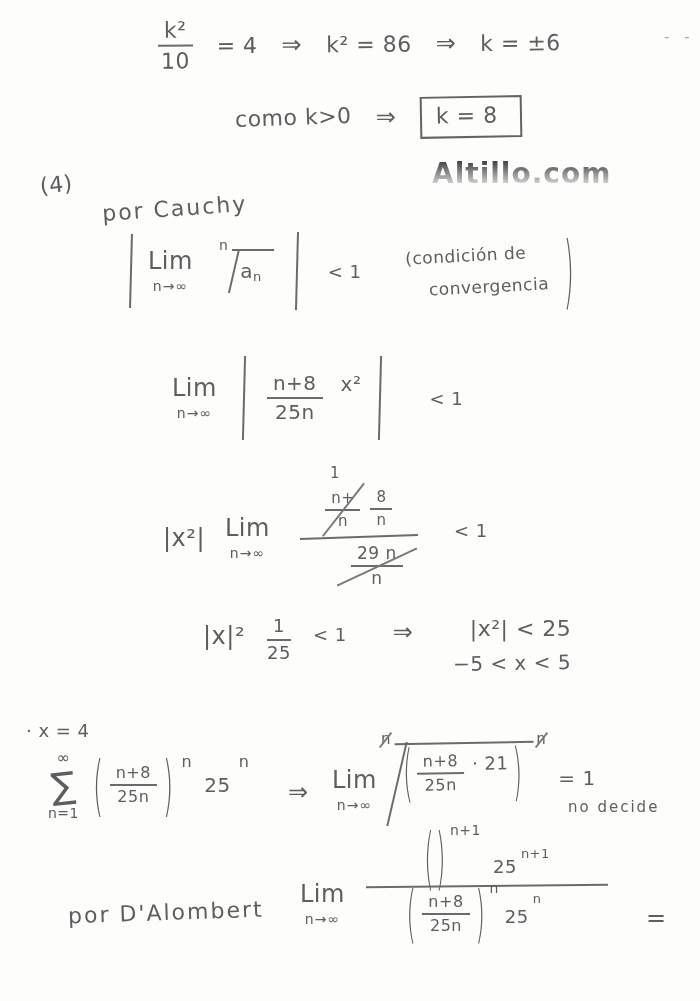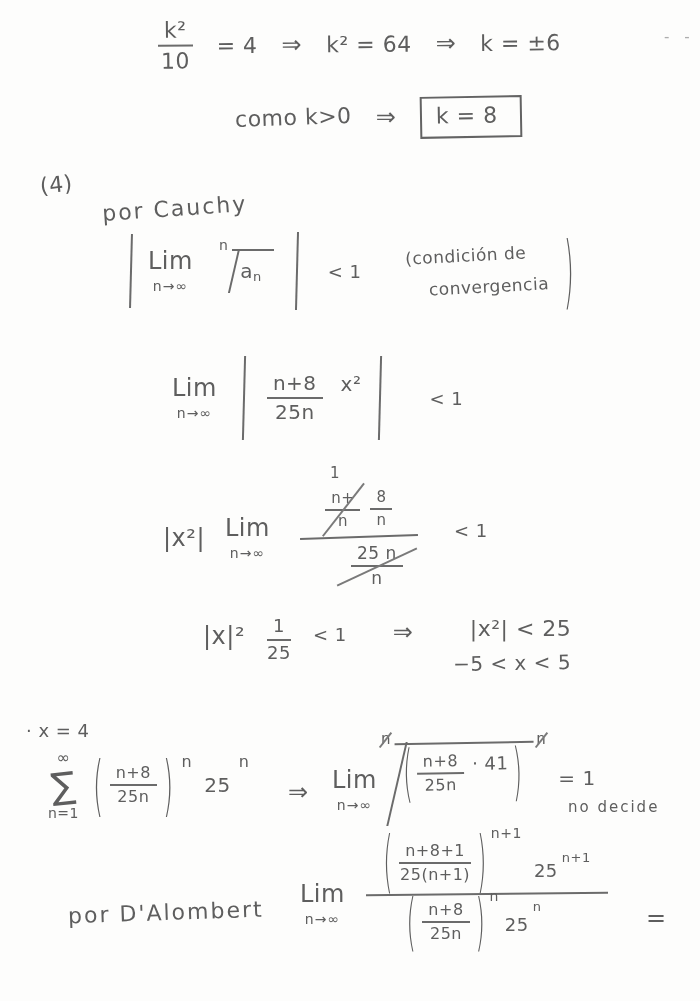--- a/index.html
+++ b/index.html
@@ -69,32 +69,33 @@
 
 <div class="page">
 
   <div class="row hw22" style="left:158px; top:16px; gap:24px; transform:rotate(-0.5deg);">
     <span class="frac">
       <span class="num">k²</span>
       <span class="den">10</span>
     </span>
     <span>= 4</span>
     <span class="hw24">⇒</span>
-    <span>k² = 64</span>
+    <span>k² = 86</span>
     <span class="hw24">⇒</span>
     <span>k = ±6</span>
   </div>
   <div class="abs faint" style="left:664px; top:28px; font-size:15px; letter-spacing:5px;">- -</div>
 
   <div class="row hw22" style="left:235px; top:96px; gap:24px;">
     <span style="transform:rotate(-2deg);">como k&gt;0</span>
     <span class="hw24">⇒</span>
     <span class="box">k = 8</span>
   </div>
 
+  <div class="watermark">Altillo.com</div>
 
   <div class="abs hw22" style="left:40px; top:172px; transform:rotate(-6deg);">(4)</div>
   <div class="abs hw22" style="left:102px; top:196px; transform:rotate(-4deg); letter-spacing:2px;">por Cauchy</div>
 
   <div class="row" style="left:130px; top:232px; gap:16px; align-items:center;">
     <span class="vbar" style="height:74px;"></span>
     <span class="limblk">
       <span class="limword">Lim</span>
       <span class="limsub">n→∞</span>
     </span>
@@ -146,21 +147,21 @@
           </span>
         </span>
         <span class="frac" style="font-size:15px;">
           <span class="num">8</span>
           <span class="den">n</span>
         </span>
       </span>
       <span style="width:118px; border-top:2px solid #6b6b6b; margin:5px 0 6px; transform:rotate(-2deg);"></span>
       <span class="cancel cancel-wide" style="margin-left:36px;">
         <span class="frac" style="font-size:17px;">
-          <span class="num">25 n</span>
+          <span class="num">29 n</span>
           <span class="den">n</span>
         </span>
       </span>
     </span>
     <span class="hw18" style="margin-left:16px; transform:translateY(-8px);">&lt; 1</span>
   </div>
 
   <div class="row" style="left:203px; top:616px; gap:22px; align-items:flex-start;">
     <span class="hw24" style="margin-top:6px;">|x|²</span>
     <span class="frac hw18">
@@ -203,45 +204,41 @@
     </span>
     <span class="sqrt">
       <span class="ridx cancel cancel-steep" style="font-size:15px;">n</span>
       <span class="rtick" style="height:84px;"></span>
       <span class="rbody" style="transform:rotate(-1deg);">
         <span class="tp" style="--sy:2.6; font-size:24px;">(</span>
         <span class="frac" style="font-size:16px; margin:0 4px;">
           <span class="num">n+8</span>
           <span class="den">25n</span>
         </span>
-        <span class="hw18" style="margin:0 4px; transform:translateY(-10px);">· 41</span>
+        <span class="hw18" style="margin:0 4px; transform:translateY(-10px);">· 21</span>
         <span class="tp" style="--sy:2.6; font-size:24px;">)</span>
       </span>
       <span class="ridx cancel cancel-steep" style="font-size:15px; margin-left:2px;">n</span>
     </span>
     <span class="hw20" style="margin:24px 0 0 12px;">= 1</span>
   </div>
   <div class="abs" style="left:568px; top:798px; font-size:15px; letter-spacing:2px;text-align:center;">no decide</div>
 
   <div class="abs hw22" style="left:68px; top:900px; transform:rotate(-2deg); letter-spacing:2px;">por D'Alombert</div>
 
   <div class="abs" style="left:300px; top:882px;">
     <span class="limblk">
       <span class="limword">Lim</span>
       <span class="limsub">n→∞</span>
     </span>
   </div>
 
   <div class="abs col" style="left:366px; top:842px;">
     <span class="row" style="position:static; gap:2px;">
       <span class="tp" style="--sy:2.8; font-size:24px;">(</span>
-      <span class="frac" style="font-size:16px; margin:0 4px;">
-        <span class="num">n+8+1</span>
-        <span class="den">25(n+1)</span>
-      </span>
       <span class="tp" style="--sy:2.8; font-size:24px;">)</span>
       <span class="supbig" style="font-size:14px; transform:translateY(-30px);">n+1</span>
       <span class="hw18" style="margin:14px 0 0 10px;">25</span>
       <span class="sup" style="font-size:13px; transform:translateY(-6px);">n+1</span>
     </span>
     <span style="width:242px; border-top:2px solid #6b6b6b; margin:8px 0 6px; transform:rotate(-0.6deg);"></span>
     <span class="row" style="position:static; gap:2px; margin-left:-26px;">
       <span class="tp" style="--sy:2.6; font-size:24px;">(</span>
       <span class="frac" style="font-size:16px; margin:0 4px;">
         <span class="num">n+8</span>

